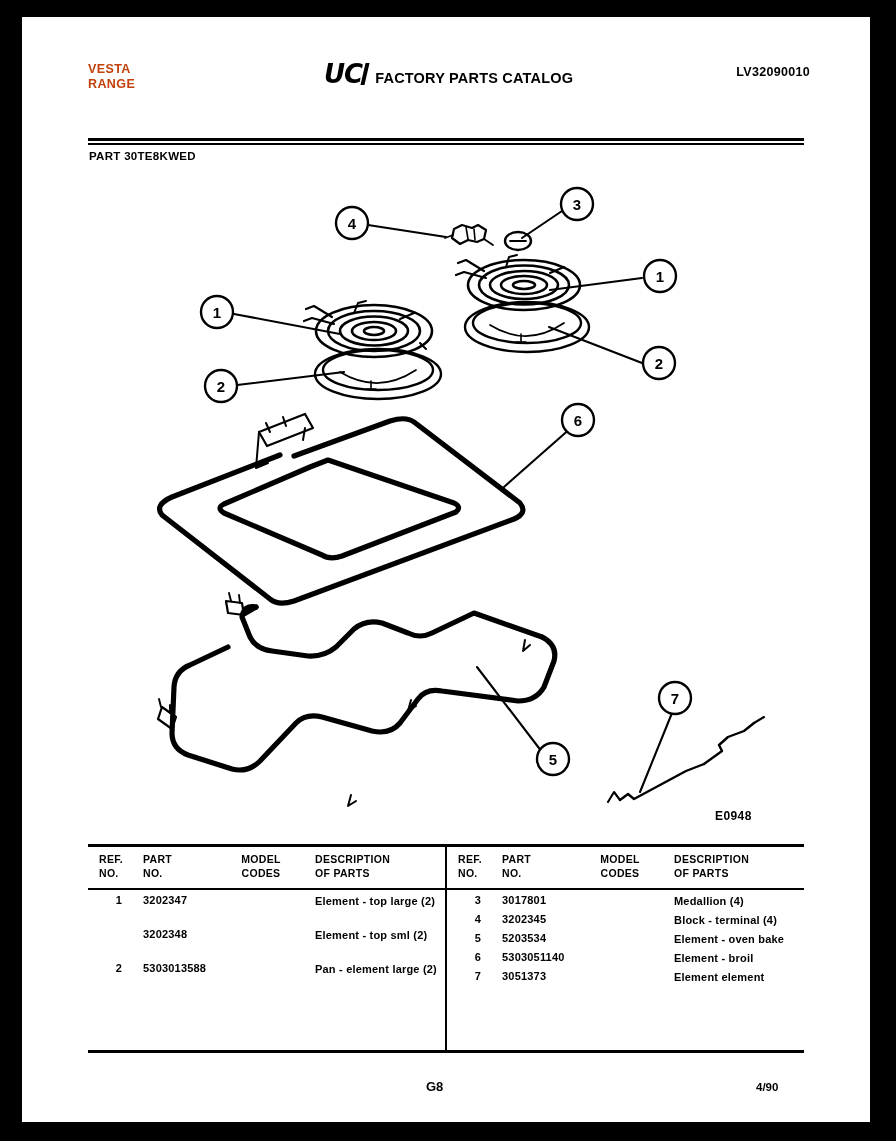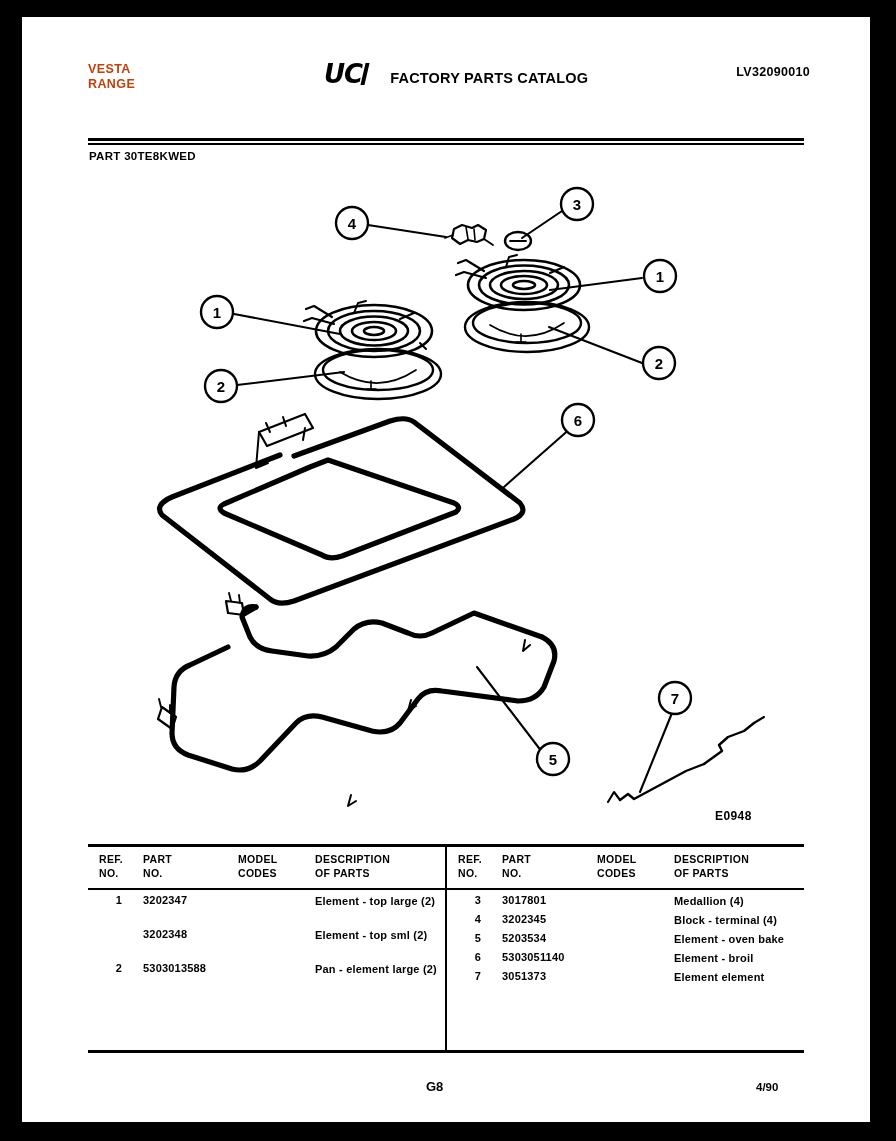--- a/index.html
+++ b/index.html
@@ -40,21 +40,21 @@
     line-height: 15px;
     letter-spacing: 0.4px;
     color: #c2410c;
   }
   #uci-wrap {
     position: absolute;
     left: 302px;
     top: 45px;
     display: flex;
     align-items: baseline;
-    gap: 22px;
+    gap: 7px;
   }
   #uci-logo {
     font-size: 26px;
     font-weight: bold;
     font-style: italic;
     font-family: "DejaVu Sans", sans-serif;
     letter-spacing: -1px;
     line-height: 24px;
     position: relative;
     color: #000;
@@ -179,21 +179,21 @@
     width: 357px;
     height: 34px;
     font-size: 10.5px;
     font-weight: bold;
     letter-spacing: 0.3px;
     line-height: 13.5px;
   }
   .hdr-cell { position: absolute; top: 0; }
   .c-ref  { left: 11px;  width: 44px; }
   .c-part { left: 55px;  width: 90px; }
-  .c-code { left: 150px; width: 62px; }
+  .c-code { left: 142px; width: 62px; text-align: center; }
   .c-desc { left: 227px; width: 135px; }
 
   .rows {
     position: absolute;
     top: 50px;
     left: 0;
     width: 357px;
   }
   .prow {
     position: relative;

